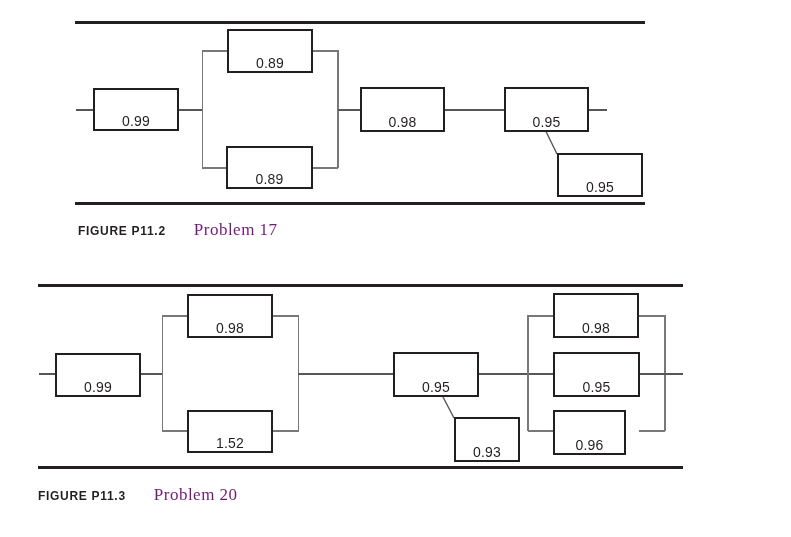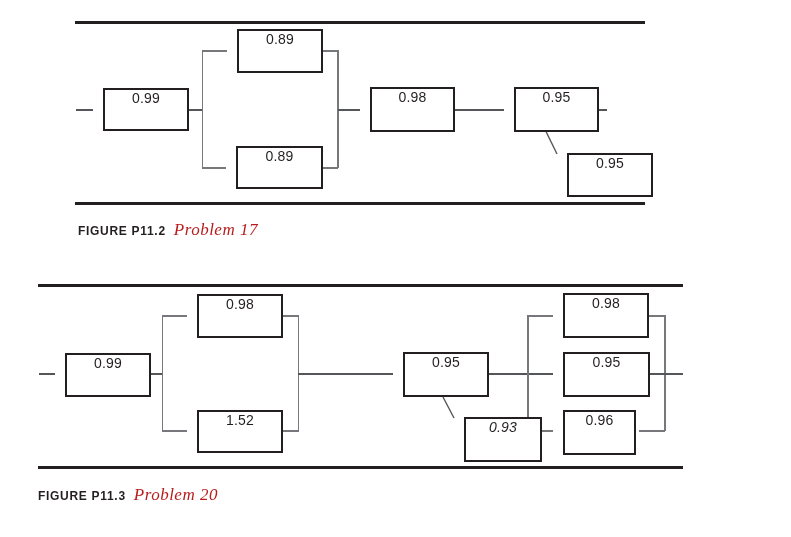--- a/index.html
+++ b/index.html
@@ -6,27 +6,27 @@
   #page{
     position:relative;width:791px;height:537px;background:#ffffff;
     font-family:"Liberation Sans",sans-serif;overflow:hidden;
   }
   .rule{position:absolute;height:2.5px;background:#231f20;}
   .hline{position:absolute;height:1.5px;background:#55565a;}
   .hline.branch{background:#77787c;}
   .vrail{position:absolute;width:1.5px;background:#77787c;}
   .block{
     position:absolute;box-sizing:border-box;border:2px solid #231f20;background:#ffffff;
-    display:flex;align-items:flex-start;justify-content:center;
-    font-size:14px;color:#231f20;letter-spacing:.2px;margin-left:10px;
+    display:flex;align-items:flex-end;justify-content:center;
+    font-size:14px;color:#231f20;letter-spacing:.2px;
   }
   .diag{position:absolute;overflow:visible;}
-  .caption{position:absolute;display:flex;align-items:baseline;gap:8px;white-space:nowrap;}
+  .caption{position:absolute;display:flex;align-items:baseline;gap:28px;white-space:nowrap;}
   .cap-label{font-weight:bold;font-size:12px;letter-spacing:.7px;color:#231f20;}
-  .cap-title{font-family:"Liberation Serif",serif;font-size:17px;letter-spacing:.5px;color:#b91c1c;font-style:italic;}
+  .cap-title{font-family:"Liberation Serif",serif;font-size:17px;letter-spacing:.5px;color:#701a75;}
 </style>
 </head>
 <body>
 
 <div id="page">
 
   <div class="rule" style="left:75px;top:21px;width:570px;"></div>
 
   <div class="hline" style="left:76px;top:109px;width:17px;"></div>
   <div class="hline" style="left:179px;top:109px;width:24px;"></div>
@@ -97,21 +97,21 @@
     </div>
   <div class="block" style="left:187px;top:294px;width:86px;height:44px;">
       <span>0.98</span>
     </div>
   <div class="block" style="left:187px;top:410px;width:86px;height:43px;">
       <span>1.52</span>
     </div>
   <div class="block" style="left:393px;top:352px;width:86px;height:45px;">
       <span>0.95</span>
     </div>
-  <div class="block" style="left:454px;top:417px;width:78px;height:45px;font-style:italic;">
+  <div class="block" style="left:454px;top:417px;width:66px;height:45px;">
       <span>0.93</span>
     </div>
   <div class="block" style="left:553px;top:293px;width:86px;height:45px;">
       <span>0.98</span>
     </div>
   <div class="block" style="left:553px;top:352px;width:87px;height:45px;">
       <span>0.95</span>
     </div>
   <div class="block" style="left:553px;top:410px;width:73px;height:45px;">
       <span>0.96</span>

